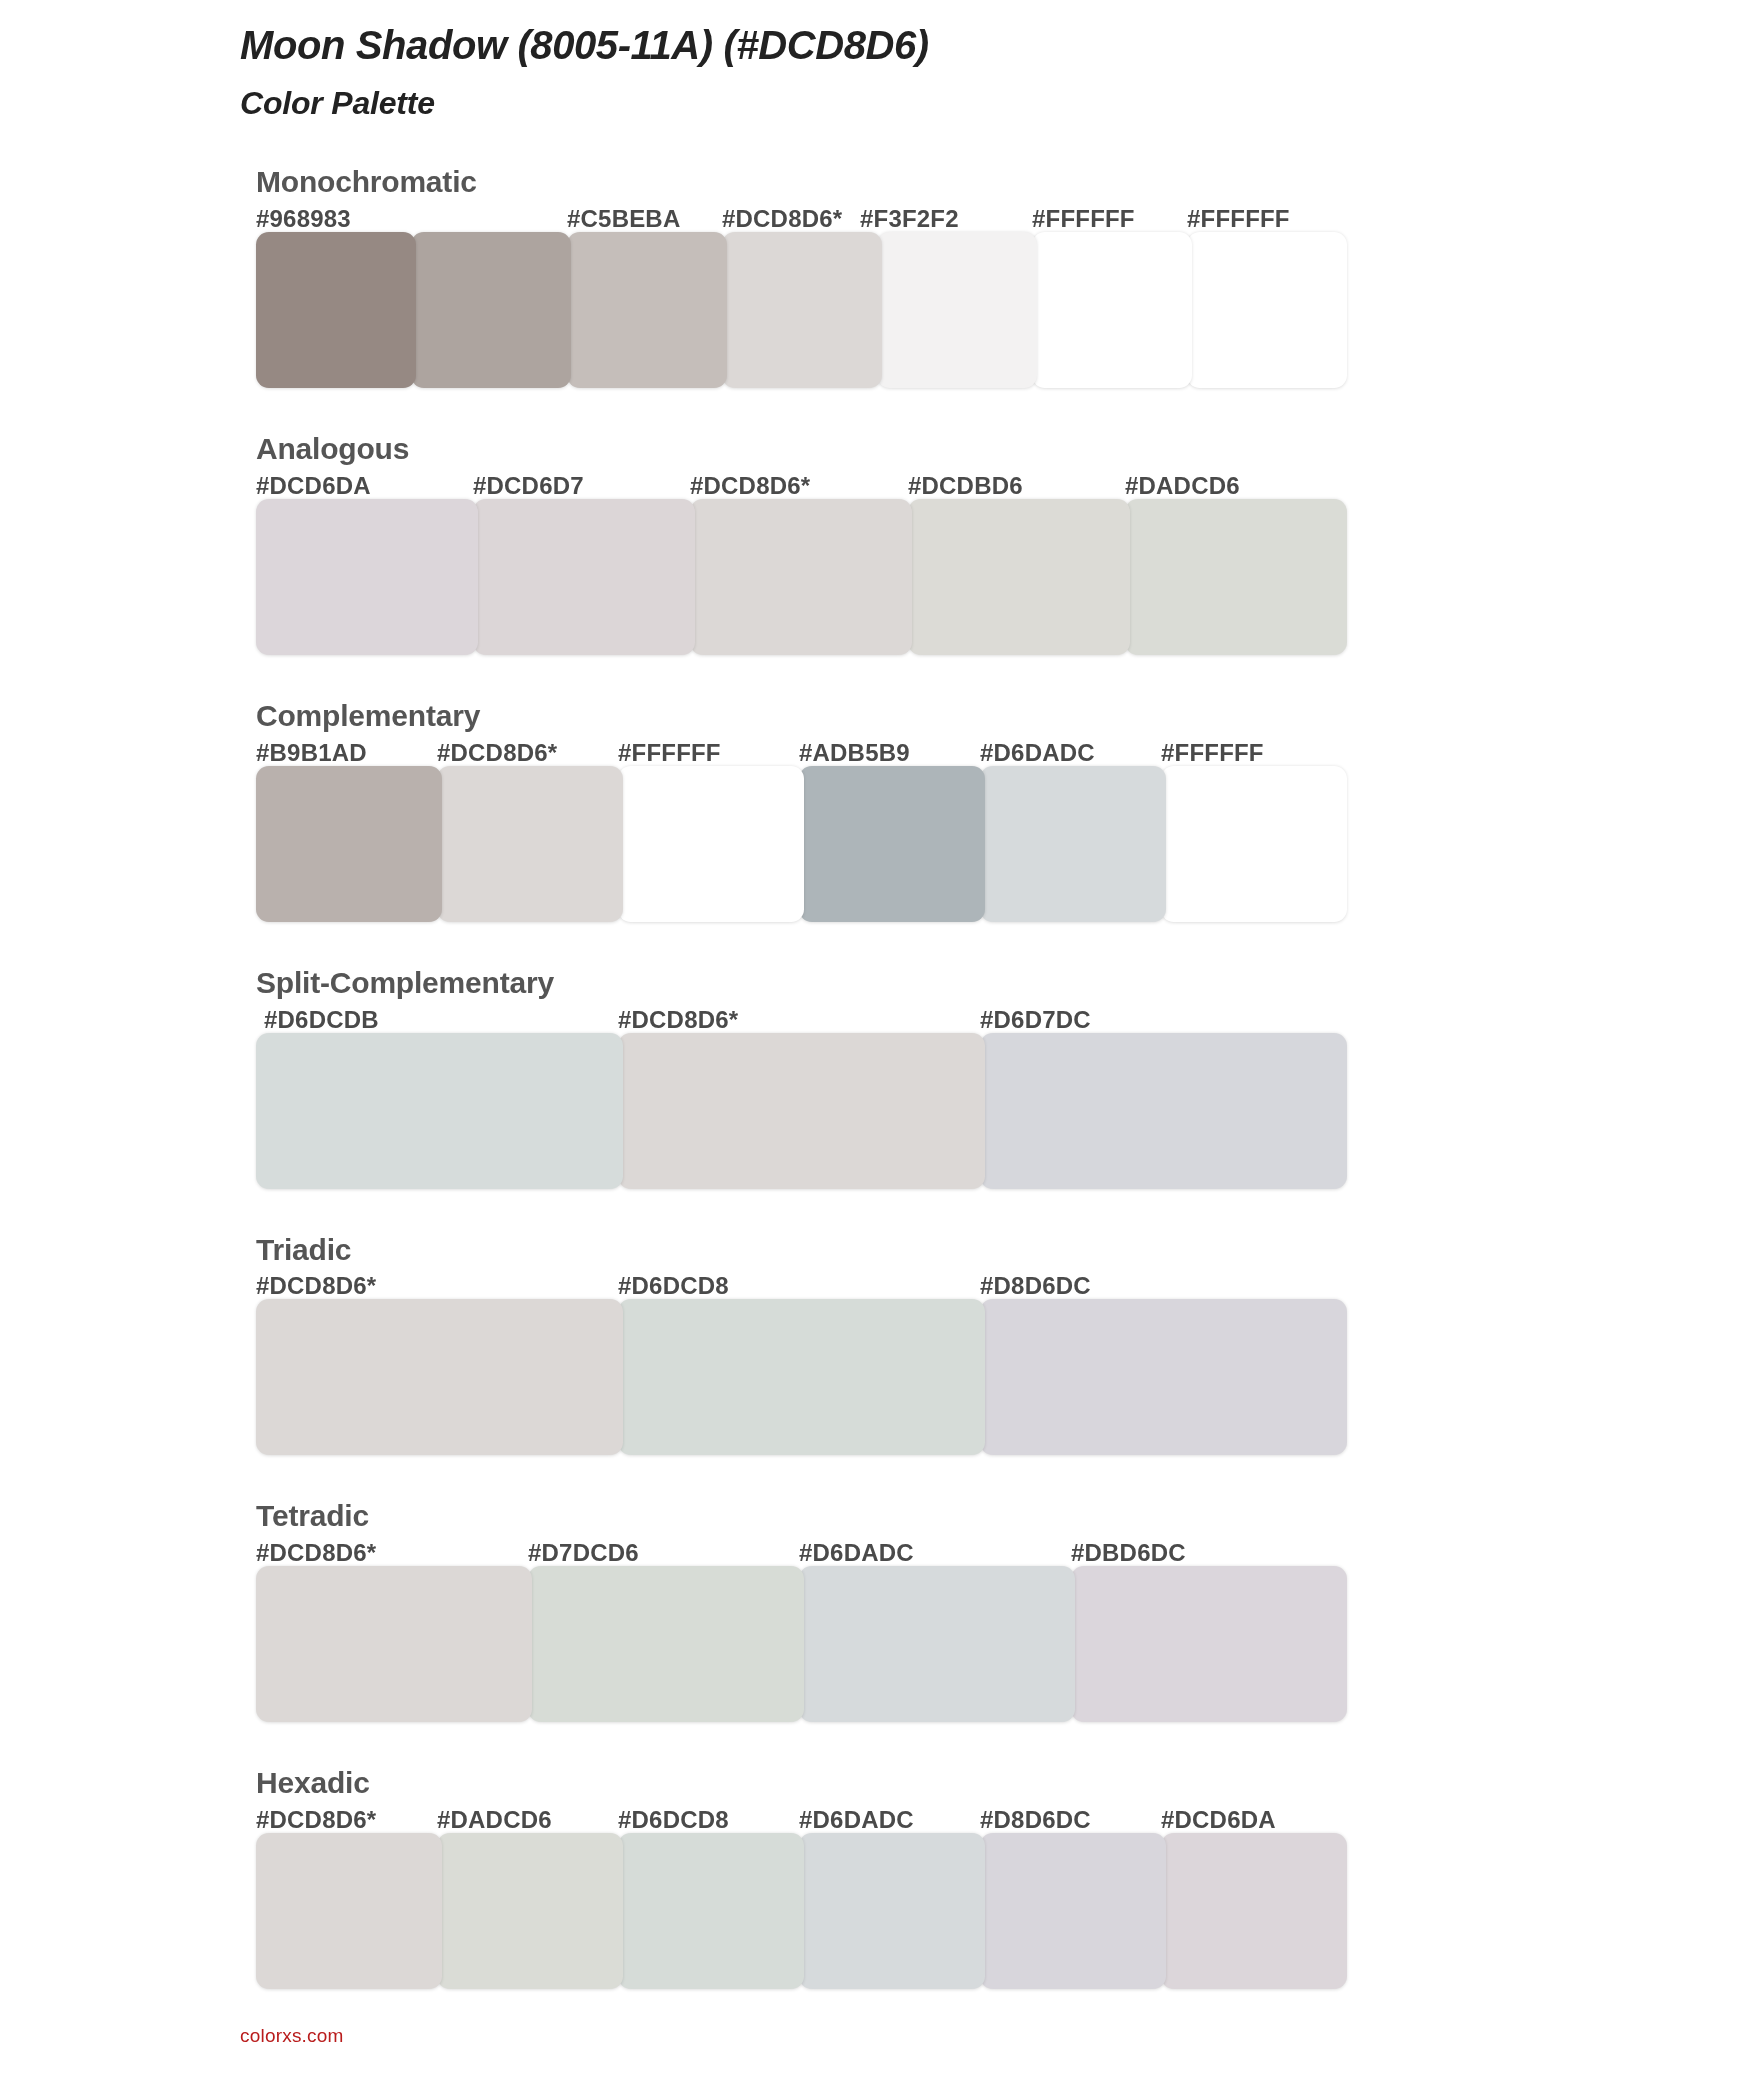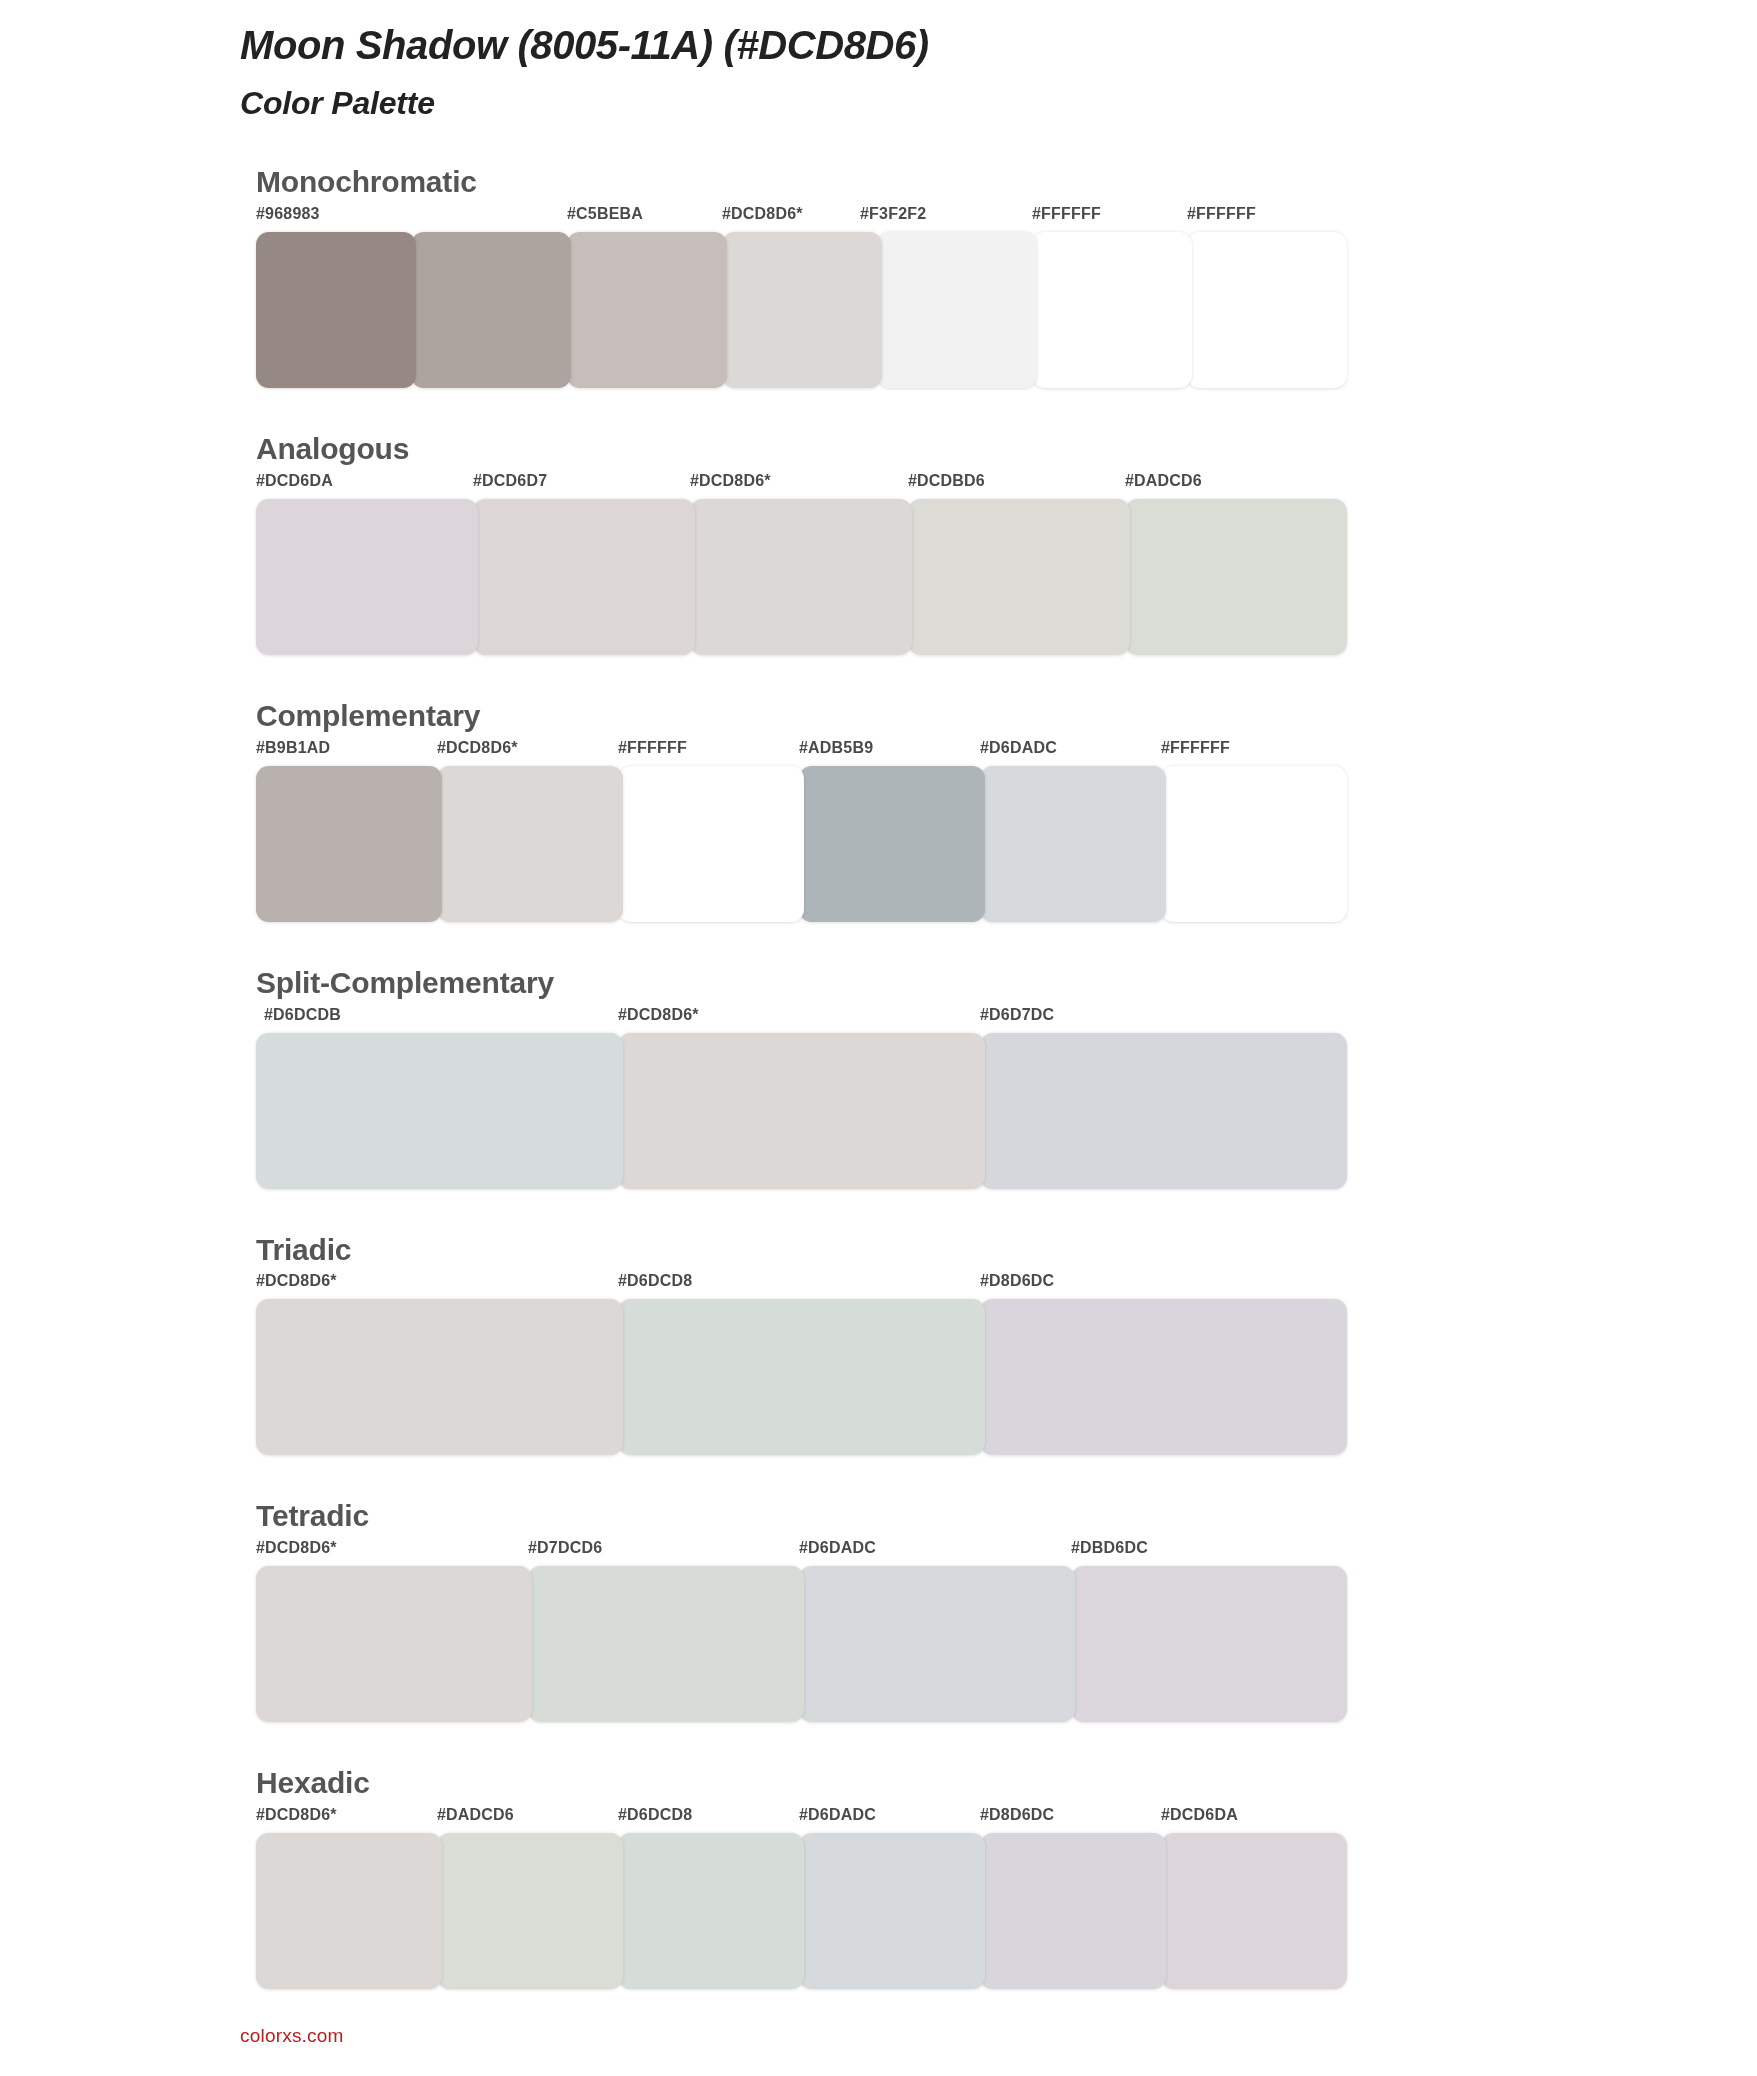--- a/index.html
+++ b/index.html
@@ -52,21 +52,21 @@
     margin: 0 0 4.8px 0;
     line-height: 1.2;
   }
   .labels-row {
     position: relative;
     height: 27px;
   }
   .swatch-label {
     position: absolute;
     top: 0;
-    font-size: 16px;
+    font-size: 24px;
     font-weight: bold;
     color: #4a4a4a;
     letter-spacing: 0.2px;
     white-space: nowrap;
   }
   .swatch-row {
     position: relative;
     height: 156px;
   }
   .swatch {

